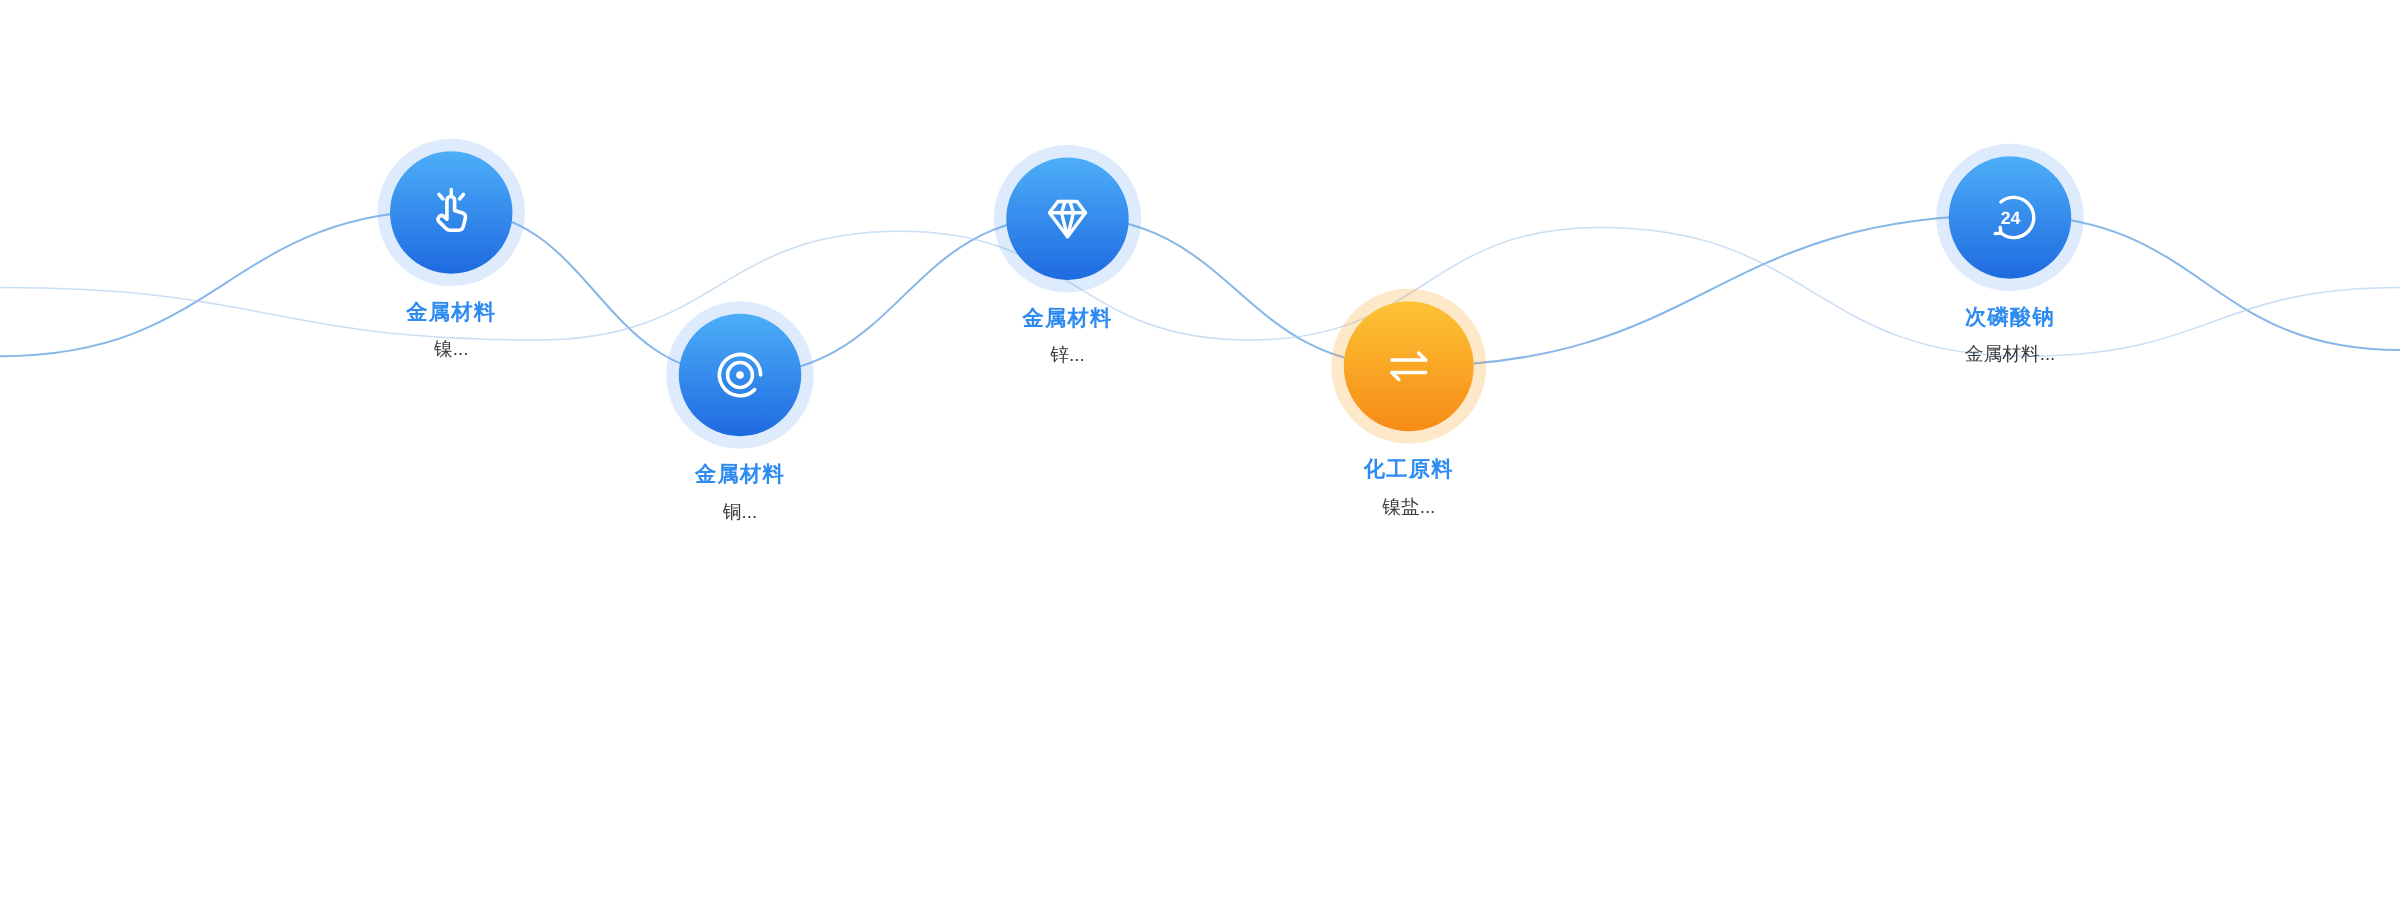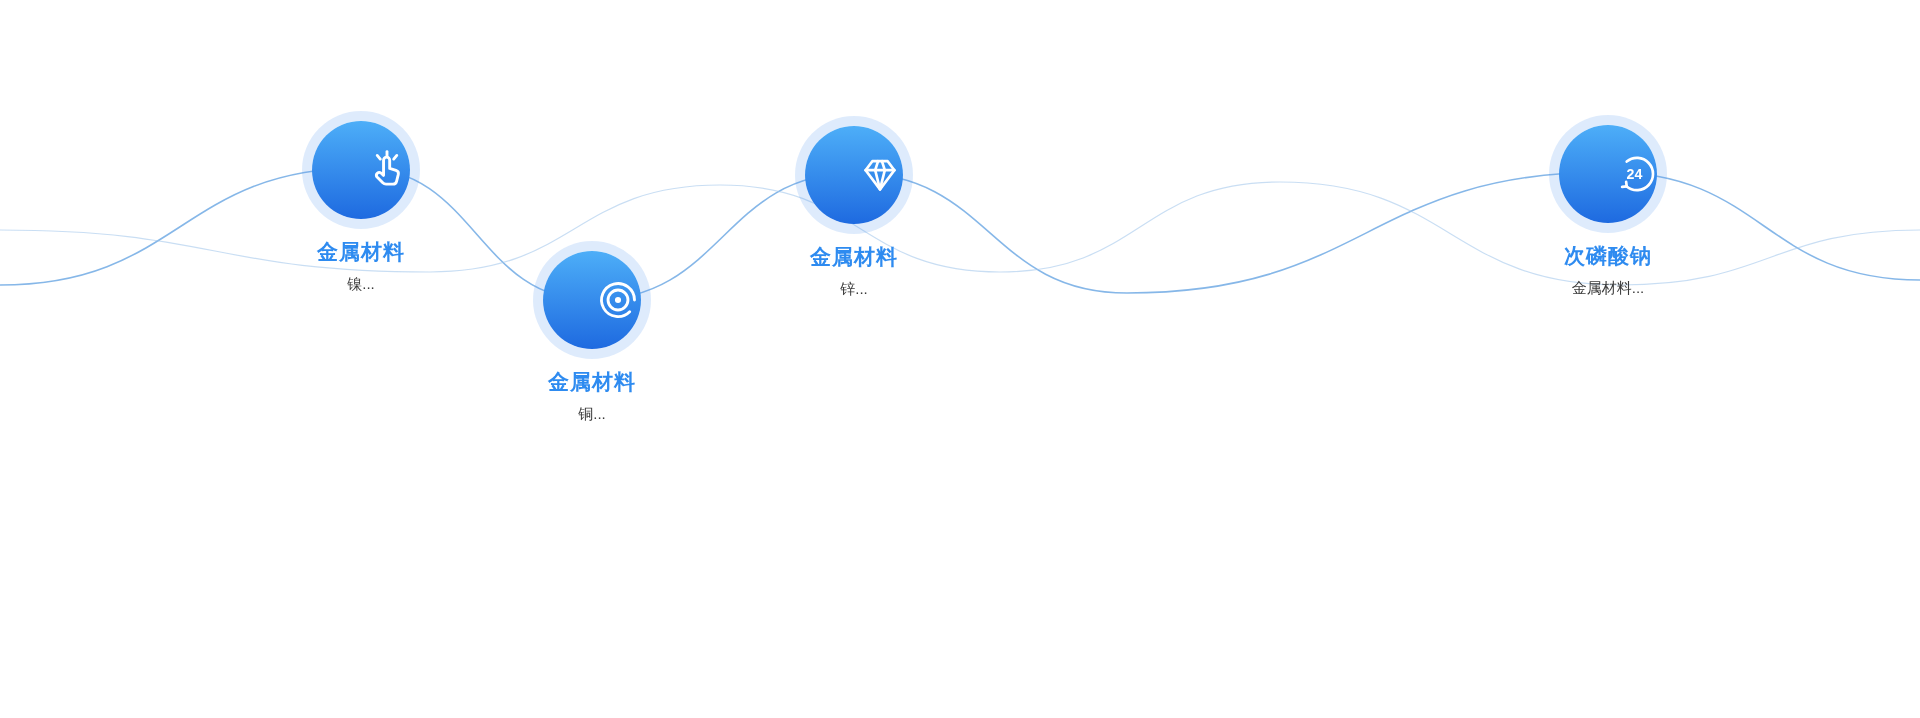--- a/index.html
+++ b/index.html
@@ -2,30 +2,30 @@
 <html><head>
 <meta charset="utf-8">
 <style>
   html,body{margin:0;padding:0;background:#fff;}
   body{font-family:"Liberation Sans","DejaVu Sans",sans-serif;}
   .scene{position:relative;width:1920px;height:718px;background:#ffffff;overflow:hidden;}
   svg.waves{position:absolute;left:0;top:0;width:1920px;height:718px;display:block;}
   .node{position:absolute;width:190px;margin-left:-95px;text-align:center;cursor:pointer;}
   .circle{
     width:98px;height:98px;border-radius:50%;margin:0 auto;
-    display:flex;align-items:center;justify-content:flex-end;
+    display:flex;align-items:center;justify-content:center;
     background:linear-gradient(180deg,#4daef8 0%,#1e6ae0 100%);
     box-shadow:0 0 0 10px rgba(90,155,240,0.20);
   }
   .node.orange .circle{
     width:104px;height:104px;
     background:linear-gradient(180deg,#fdc335 0%,#f68b16 100%);
     box-shadow:0 0 0 10px rgba(250,165,45,0.25);
   }
-  .label{margin-top:19px;color:#2e8bf0;font-size:21px;font-weight:600;letter-spacing:1px;}
+  .label{margin-top:19px;color:#2e8bf0;font-size:17px;font-weight:600;letter-spacing:1px;}
   .subtitle{margin-top:9px;color:#3a3a3a;font-size:15px;}
   .n1{left:361px;top:121px;}
   .n2{left:592px;top:251px;}
   .n3{left:854px;top:126px;}
   .n4{left:1127px;top:241px;}
   .n5{left:1371px;top:184px;}
   .n6{left:1608px;top:125px;}
   .icon-svg{display:block;}
 </style>
 </head>
@@ -80,20 +80,32 @@
         <path d="M4.5 9.5 h15"></path>
         <path d="M9.5 9.5 L12 19.5 L14.5 9.5"></path>
         <path d="M9.5 9.5 L11 4.8"></path>
         <path d="M14.5 9.5 L13 4.8"></path>
       </svg>
     </div>
     <div class="label">金属材料</div>
     <div class="subtitle">锌...</div>
   </div>
 
+  <div class="node n4 orange">
+    <div class="circle">
+      <svg class="icon-svg" width="50" height="50" viewBox="0 0 24 24" fill="none" stroke="#ffffff" stroke-width="1.3" stroke-linecap="round" stroke-linejoin="round">
+        <path d="M5.5 9.6 H18.5"></path>
+        <path d="M18.5 9.6 l-2.7 -2.7"></path>
+        <path d="M18.5 14.4 H5.5"></path>
+        <path d="M5.5 14.4 l2.7 2.7"></path>
+      </svg>
+    </div>
+    <div class="label">化工原料</div>
+    <div class="subtitle">镍盐...</div>
+  </div>
 
 
   <div class="node n6">
     <div class="circle">
       <svg class="icon-svg" width="46" height="46" viewBox="0 0 24 24" fill="none" stroke="#ffffff" stroke-width="1.4" stroke-linecap="round" stroke-linejoin="round">
         <path d="M8.2 18.5 A8.4 8.4 0 1 0 8.2 5.5"></path>
         <path d="M8.2 18.5 l-2.4 0.2"></path>
         <path d="M8.2 18.5 l-0.3 -2.4"></path>
         <text x="12.2" y="14.6" text-anchor="middle" font-size="7.4" fill="#ffffff" stroke="none" font-family="Liberation Sans, DejaVu Sans, sans-serif" font-weight="bold">24</text>
       </svg>

